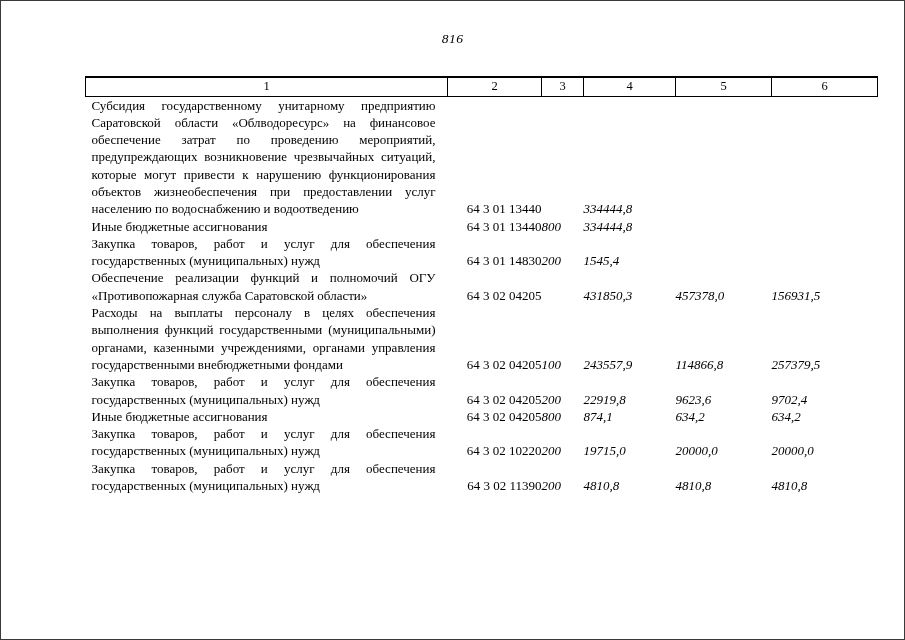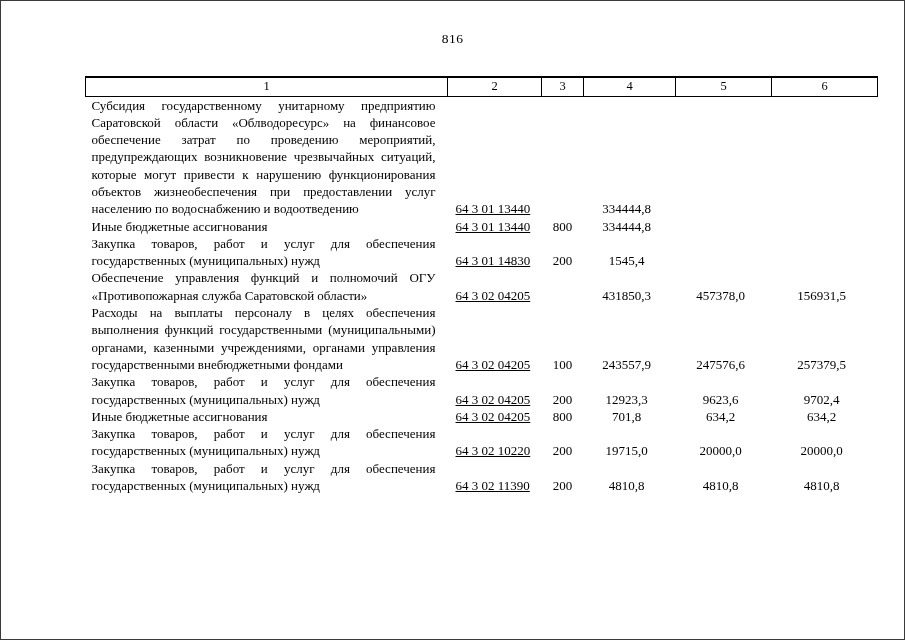--- a/index.html
+++ b/index.html
@@ -13,20 +13,21 @@
     overflow: hidden;
   }
   .page-number {
     position: absolute;
     top: 30px;
     left: 0;
     width: 100%;
     text-align: center;
     font-size: 13.5px;
     letter-spacing: 0.5px;
+    font-style: italic;
   }
   table.doc-table {
     position: absolute;
     top: 75px;
     left: 84px;
     width: 792px;
     border-collapse: collapse;
     table-layout: fixed;
     font-size: 13px;
     line-height: 17.3px;
@@ -51,23 +52,23 @@
     padding: 0;
     vertical-align: bottom;
   }
   td.c-name {
     text-align: justify;
     vertical-align: top;
     padding-left: 6px;
     padding-right: 12px;
     hyphens: auto;
   }
-  td.c-code { text-align: left; padding-left: 8px; white-space: nowrap; text-decoration: underline; }
-  td.c-type { text-align: center; white-space: nowrap; }
-  td.c-sum  { text-align: center; padding-right: 6px; white-space: nowrap; }
+  td.c-code { text-align: right; padding-left: 8px; white-space: nowrap; }
+  td.c-type { text-align: left; white-space: nowrap; font-style: italic; }
+  td.c-sum  { text-align: left; padding-right: 6px; white-space: nowrap; font-style: italic; }
 </style>
 </head>
 <body>
 
 <div class="page-number">816</div>
 
 <table class="doc-table">
   <colgroup>
     <col class="w1">
       <col class="w2">
@@ -105,48 +106,48 @@
       </tr>
       <tr>
         <td class="c-name">Закупка товаров, работ и услуг для обеспечения государственных (муниципальных) нужд</td>
         <td class="c-code">64 3 01 14830</td>
         <td class="c-type">200</td>
         <td class="c-sum">1545,4</td>
         <td class="c-sum"></td>
         <td class="c-sum"></td>
       </tr>
       <tr>
-        <td class="c-name">Обеспечение управления функций и полномочий ОГУ «Противопожарная служба Саратовской области»</td>
+        <td class="c-name">Обеспечение реализации функций и полномочий ОГУ «Противопожарная служба Саратовской области»</td>
         <td class="c-code">64 3 02 04205</td>
         <td class="c-type"></td>
         <td class="c-sum">431850,3</td>
         <td class="c-sum">457378,0</td>
         <td class="c-sum">156931,5</td>
       </tr>
       <tr>
         <td class="c-name">Расходы на выплаты персоналу в целях обеспечения выполнения функций государственными (муниципальными) органами, казенными учреждениями, органами управления государственными внебюджетными фондами</td>
         <td class="c-code">64 3 02 04205</td>
         <td class="c-type">100</td>
         <td class="c-sum">243557,9</td>
-        <td class="c-sum">247576,6</td>
+        <td class="c-sum">114866,8</td>
         <td class="c-sum">257379,5</td>
       </tr>
       <tr>
         <td class="c-name">Закупка товаров, работ и услуг для обеспечения государственных (муниципальных) нужд</td>
         <td class="c-code">64 3 02 04205</td>
         <td class="c-type">200</td>
-        <td class="c-sum">12923,3</td>
+        <td class="c-sum">22919,8</td>
         <td class="c-sum">9623,6</td>
         <td class="c-sum">9702,4</td>
       </tr>
       <tr>
         <td class="c-name">Иные бюджетные ассигнования</td>
         <td class="c-code">64 3 02 04205</td>
         <td class="c-type">800</td>
-        <td class="c-sum">701,8</td>
+        <td class="c-sum">874,1</td>
         <td class="c-sum">634,2</td>
         <td class="c-sum">634,2</td>
       </tr>
       <tr>
         <td class="c-name">Закупка товаров, работ и услуг для обеспечения государственных (муниципальных) нужд</td>
         <td class="c-code">64 3 02 10220</td>
         <td class="c-type">200</td>
         <td class="c-sum">19715,0</td>
         <td class="c-sum">20000,0</td>
         <td class="c-sum">20000,0</td>

